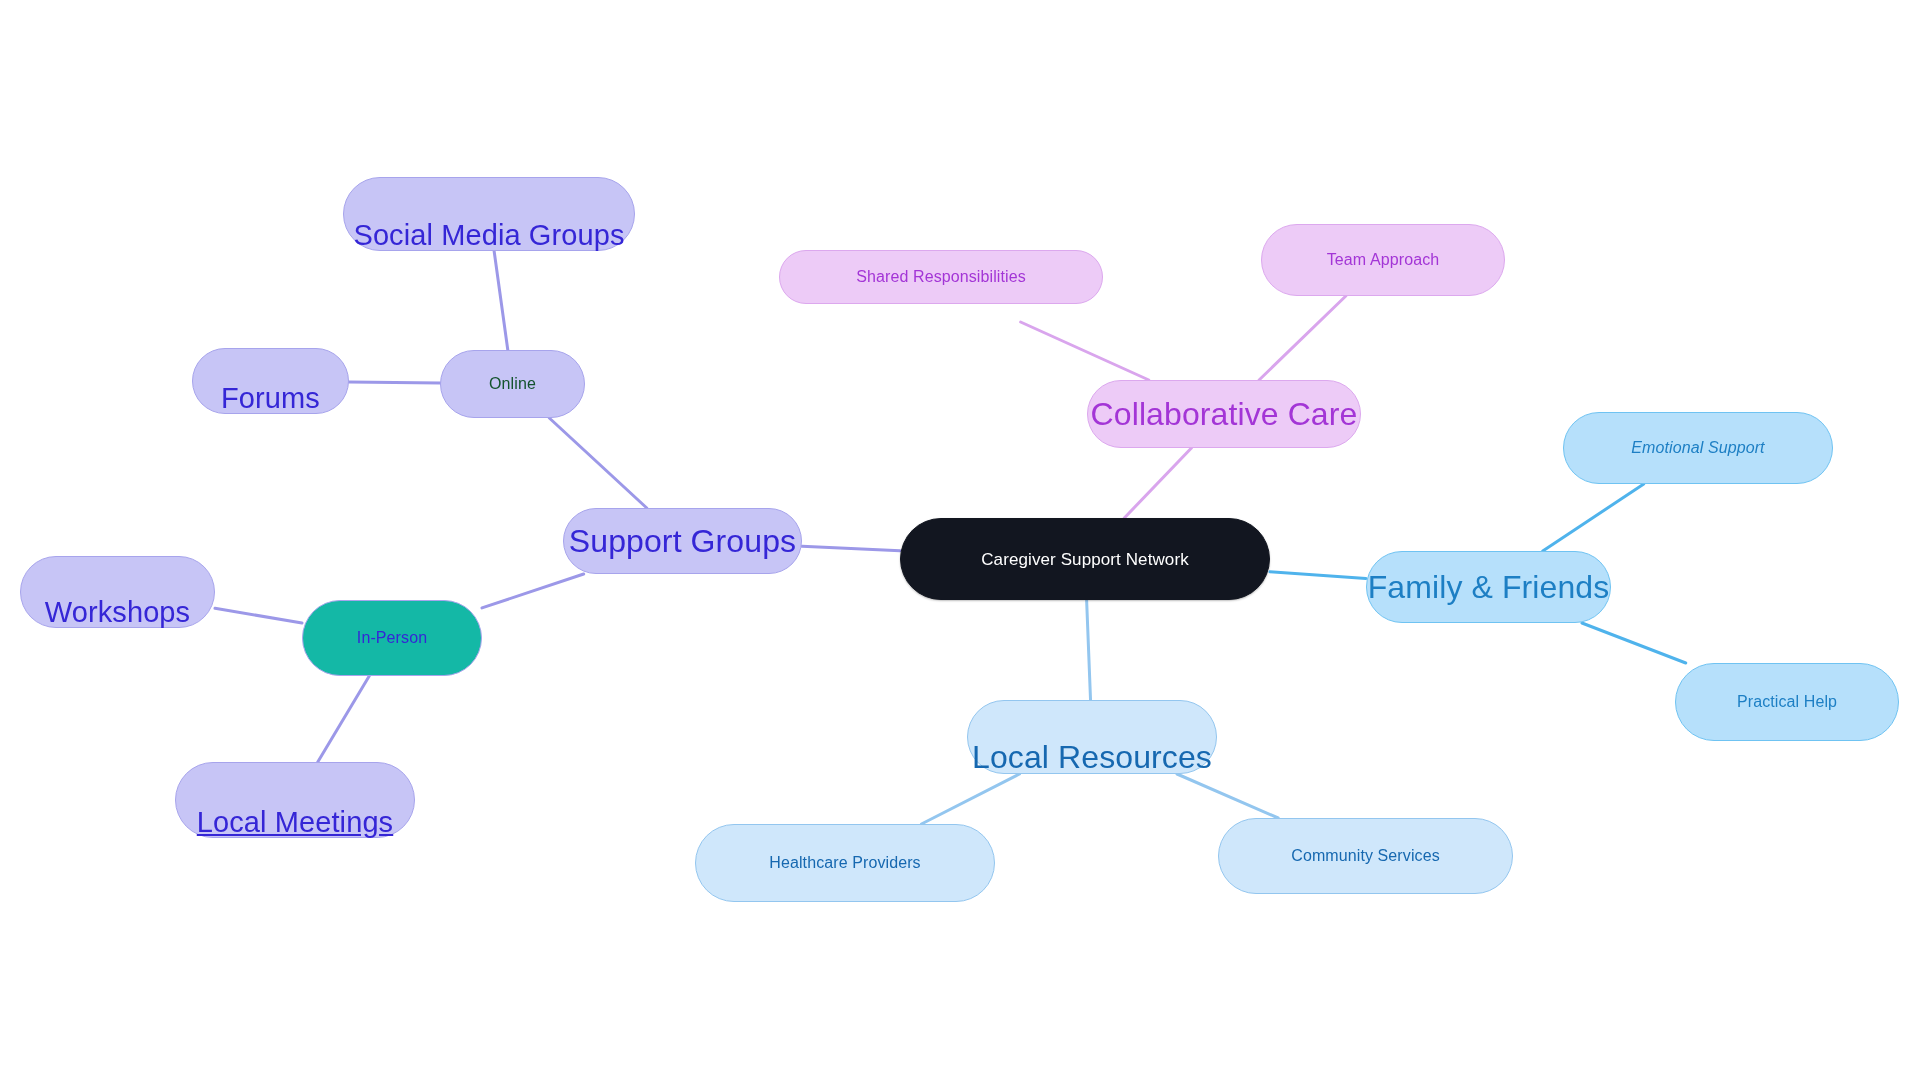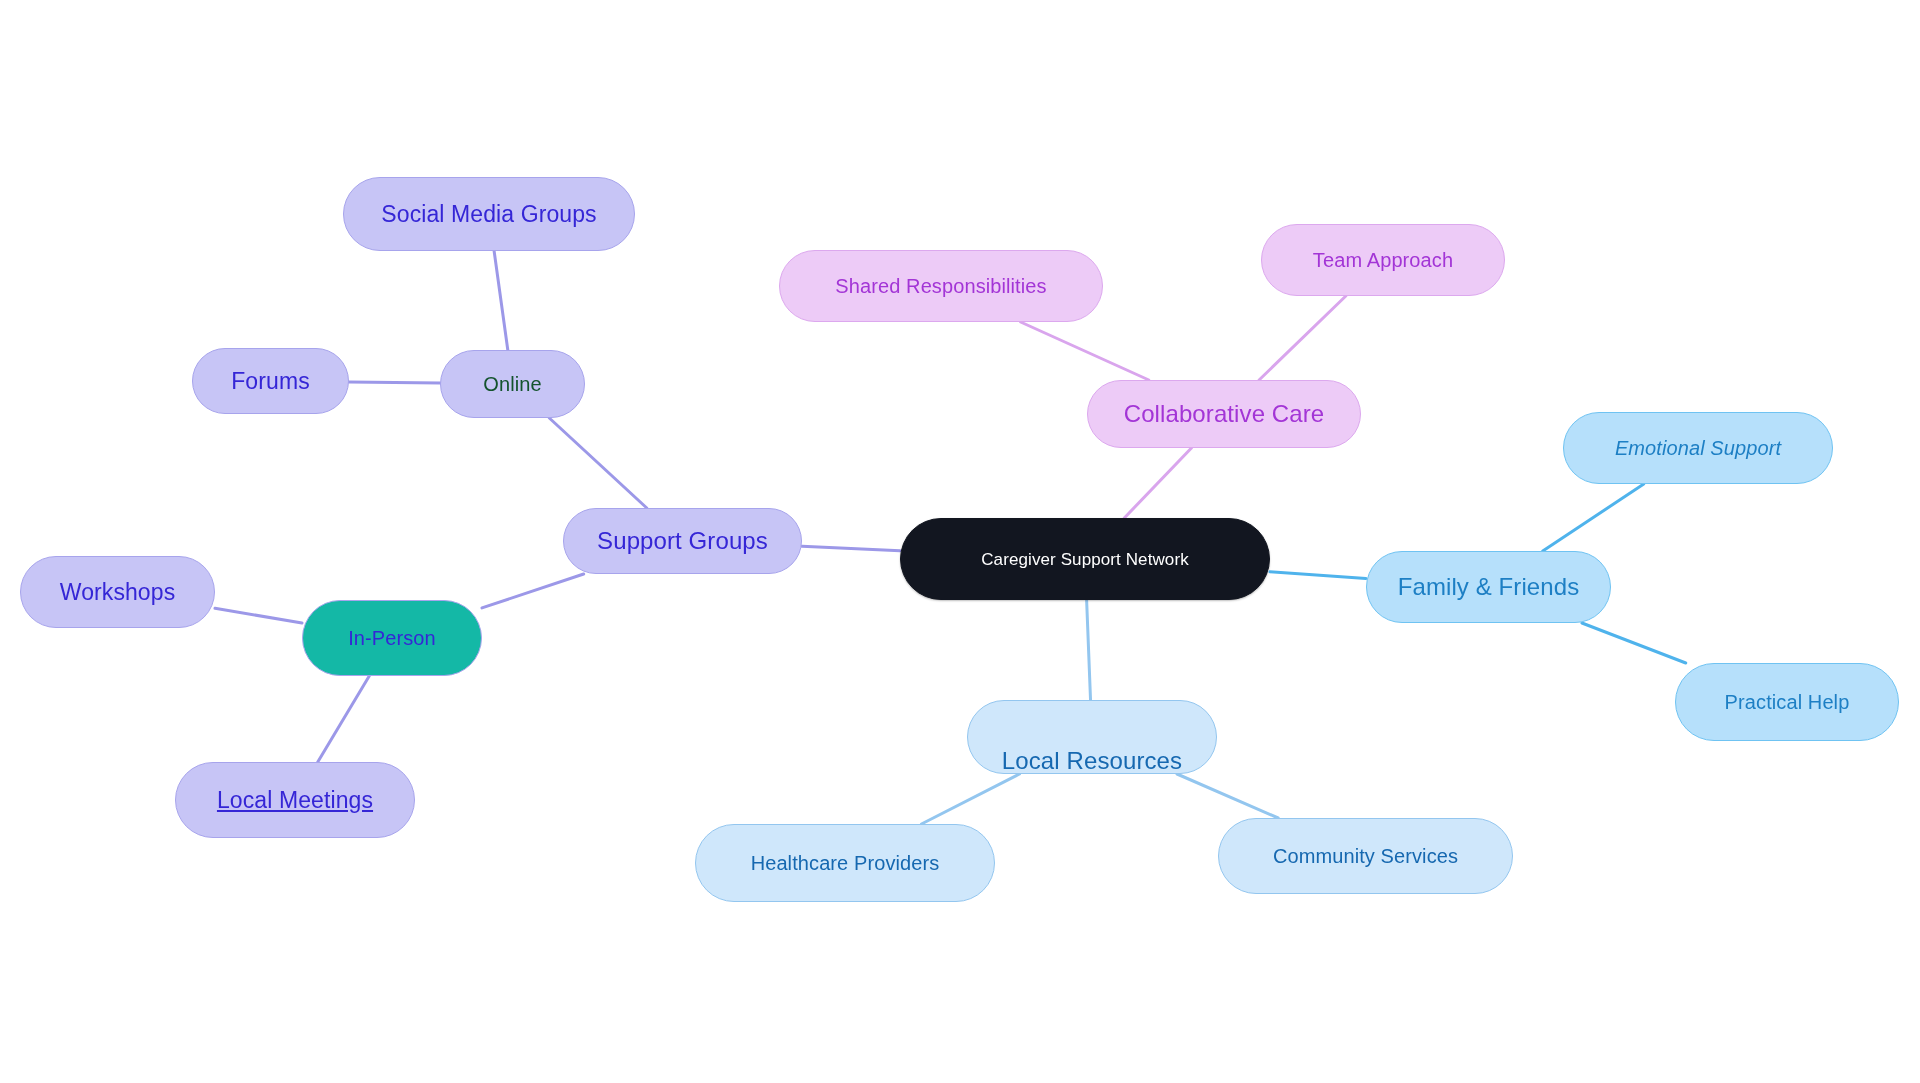--- a/index.html
+++ b/index.html
@@ -39,23 +39,23 @@
     line-height: 1;
   }
   .node.root {
     background: #121620;
     color: #ffffff;
     border: 1px solid #121620;
     font-size: 17px;
     box-shadow: 0 1px 2px rgba(0,0,0,0.25);
     align-items: center;
   }
-  .node.lvl1 { font-size: 24px; }
-  .node.lvl2 { font-size: 20px; }
-  .node.leaf { font-size: 23px; }
+  .node.lvl1 { font-size: 32px; }
+  .node.lvl2 { font-size: 16px; }
+  .node.leaf { font-size: 29px; align-items: flex-end; }
 </style>
 </head>
 <body>
 
 <div id="canvas">
   <svg id="edges" viewBox="0 0 1920 1083" width="1920" height="1083">
       <line x1="900" y1="550.7267080745341" x2="802" y2="546.344099378882" stroke="#9c98e8" stroke-width="3" stroke-linecap="round"></line>
       <line x1="646.7675159235669" y1="508" x2="549.3152866242038" y2="418" stroke="#9c98e8" stroke-width="3" stroke-linecap="round"></line>
       <line x1="440" y1="383.1012396694215" x2="349" y2="381.97314049586777" stroke="#9c98e8" stroke-width="3" stroke-linecap="round"></line>
       <line x1="507.8" y1="350" x2="494.11470588235295" y2="251" stroke="#9c98e8" stroke-width="3" stroke-linecap="round"></line>
@@ -93,21 +93,21 @@
       </div>
       <div class="node leaf" style="left: 20px; top: 556px; width: 195px; height: 72px; background: rgb(199, 197, 246); color: rgb(53, 38, 214); border: 1.5px solid rgb(167, 164, 236);">
         <span class="node-label">Workshops</span>
       </div>
       <div class="node leaf" style="left: 175px; top: 762px; width: 240px; height: 76px; background: rgb(199, 197, 246); color: rgb(53, 38, 214); border: 1.5px solid rgb(167, 164, 236); text-decoration: underline;">
         <span class="node-label">Local Meetings</span>
       </div>
       <div class="node lvl1" style="left: 1087px; top: 380px; width: 274px; height: 68px; background: rgb(237, 203, 247); color: rgb(163, 53, 214); border: 1.5px solid rgb(220, 168, 238);">
         <span class="node-label">Collaborative Care</span>
       </div>
-      <div class="node lvl2" style="left: 779px; top: 250px; width: 324px; height: 72px; background: rgb(237, 203, 247); color: rgb(163, 53, 214); border: 1.5px solid rgb(220, 168, 238);">
+      <div class="node lvl2" style="left: 779px; top: 250px; width: 324px; height: 54px; background: rgb(237, 203, 247); color: rgb(163, 53, 214); border: 1.5px solid rgb(220, 168, 238);">
         <span class="node-label">Shared Responsibilities</span>
       </div>
       <div class="node lvl2" style="left: 1261px; top: 224px; width: 244px; height: 72px; background: rgb(237, 203, 247); color: rgb(163, 53, 214); border: 1.5px solid rgb(220, 168, 238);">
         <span class="node-label">Team Approach</span>
       </div>
       <div class="node lvl1" style="left: 1366px; top: 551px; width: 245px; height: 72px; background: rgb(182, 224, 251); color: rgb(29, 127, 196); border: 1.5px solid rgb(111, 195, 242);">
         <span class="node-label">Family &amp; Friends</span>
       </div>
       <div class="node lvl2" style="left: 1563px; top: 412px; width: 270px; height: 72px; background: rgb(182, 224, 251); color: rgb(29, 127, 196); border: 1.5px solid rgb(111, 195, 242); font-style: italic;">
         <span class="node-label">Emotional Support</span>

